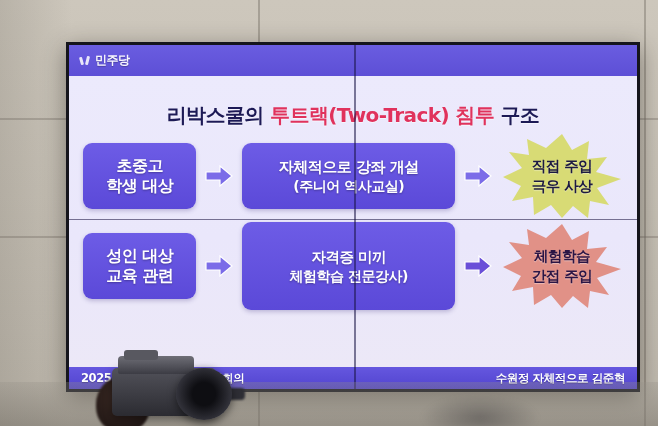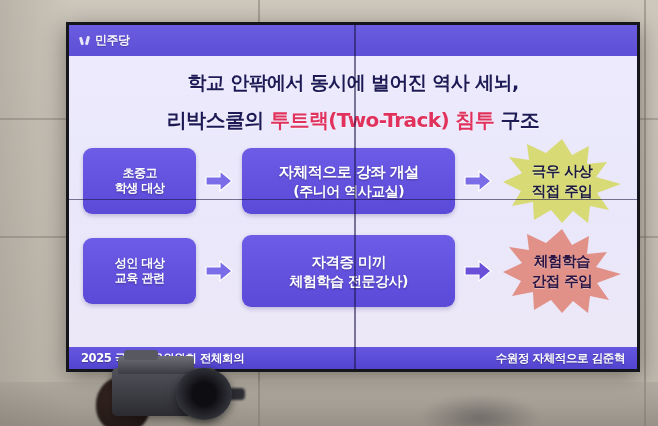--- a/index.html
+++ b/index.html
@@ -31,21 +31,21 @@
     background: rgba(120,114,104,.38);
   }
   .wall-shadow-l {
     position: absolute; left: 0; top: 0; bottom: 0; width: 72px;
     background: linear-gradient(90deg, rgba(90,85,76,.18), rgba(0,0,0,0));
   }
 
   
   .monitor {
     position: absolute;
-    left: 66px; top: 22px;
+    left: 66px; top: 42px;
     width: 574px; height: 350px;
     background: #15151c;
     padding: 3px;
     box-shadow: 0 6px 22px rgba(30,26,20,.45);
   }
   .screen {
     position: relative;
     width: 100%; height: 100%;
     background: #ece9fb;
     overflow: hidden;
@@ -131,23 +131,23 @@
     border-radius: 9px;
     display: flex; flex-direction: column;
     align-items: center; justify-content: center;
     text-align: center;
     font-weight: bold;
     letter-spacing: -0.5px;
     line-height: 1.3;
     text-shadow: 0 1px 2px rgba(0,0,0,.3);
     box-shadow: 0 2px 4px rgba(50,40,120,.25);
   }
-  .pill-target { width: 128px; height: 66px; font-size: 12px; }
+  .pill-target { width: 128px; height: 66px; font-size: 16px; }
   .pill-method { width: 240px; height: 66px; font-size: 15px; }
-  .pill-method.tall { height: 72px; font-size: 14.5px; }
+  .pill-method.tall { height: 88px; font-size: 14.5px; }
   .pill-sub { font-size: 14px; font-weight: bold; }
 
   .arrow {
     width: 30px; height: 26px;
     flex: 0 0 30px;
     position: relative;
   }
   .arrow svg { display:block; width:100%; height:100%; }
 
   
@@ -258,21 +258,20 @@
       <div class="slide-header">
         <div class="party-logo">
           <span class="logo-mark"></span>
           <span>민주당</span>
         </div>
       </div>
 
       <div class="slide-body">
 
         <div class="title-block">
-          <div class="title-l1">학교 안팎에서 동시에 벌어진 역사 세뇌,</div>
           <div class="title-l2"><span>리박스쿨의 </span><span class="hl">투트랙(Two-Track) 침투</span><span> 구조</span></div>
         </div>
 
         <div class="rows">
 
           <div class="row">
             <div class="pill pill-target">
               <span>초중고</span>
               <span>학생 대상</span>
             </div>
@@ -292,22 +291,22 @@
               <svg viewBox="0 0 30 26">
                   <path d="M2 9 H16 V3 L28 13 L16 23 V17 H2 Z" fill="#7b6ce8" stroke="#ffffff" stroke-width="1.2"></path>
                 </svg>
             </div>
 
             <div class="burst b1">
               <svg viewBox="0 0 122 86" preserveAspectRatio="none">
                 <polygon points="61,1 71,17 88,8 86,26 106,24 95,39 120,46 96,55 108,72 89,68 87,85 72,73 61,85 50,72 33,82 32,64 11,68 20,53 2,44 21,35 8,19 28,22 26,6 45,15" fill="#d6d96b" opacity="0.93"></polygon>
               </svg>
               <div class="burst-text">
+                <div>직접 주입</div>
                 <div>극우 사상</div>
-                <div>직접 주입</div>
               </div>
             </div>
           </div>
 
           <div class="row">
             <div class="pill pill-target">
               <span>성인 대상</span>
               <span>교육 관련</span>
             </div>
 

